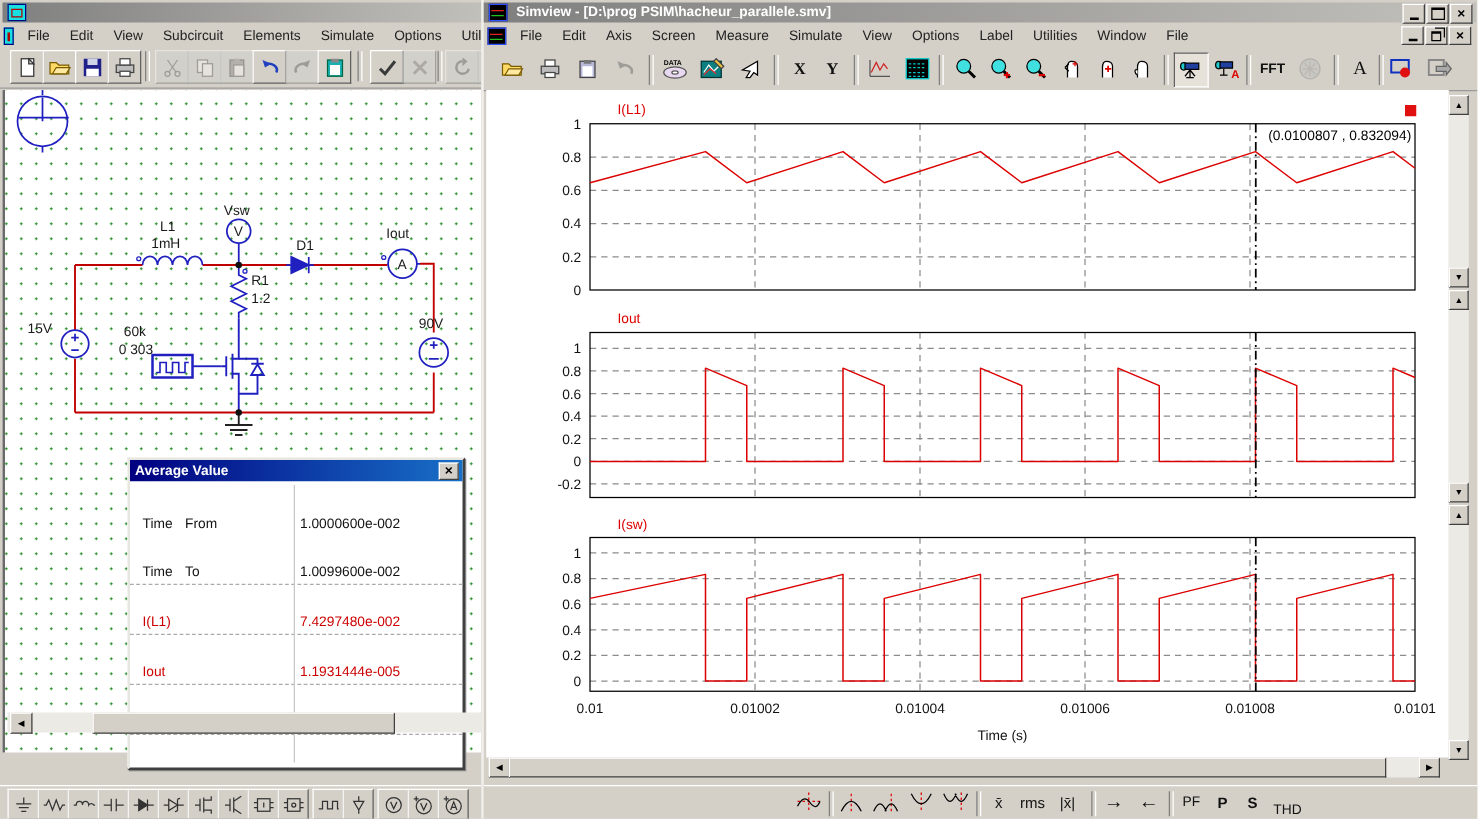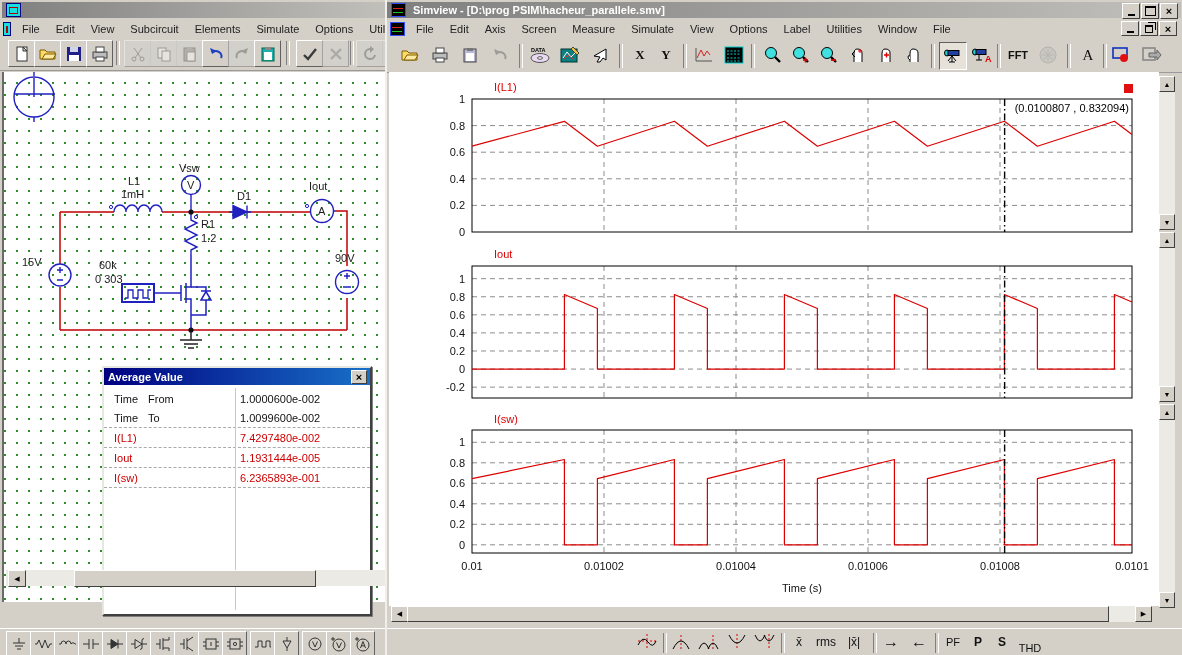--- a/index.html
+++ b/index.html
@@ -38,21 +38,21 @@
   .thumb{position:absolute;background:#d4d0c8;border:1px solid;border-color:#fff #404040 #404040 #fff;}
   
   #psim-canvas{left:2px;top:72px;width:381px;height:530px;background:#fff;
     background-image:radial-gradient(circle,#2f8f2f 0.9px,transparent 1px);background-size:12px 12px;
     background-position:7px 5px;border-left:2px solid #6a6a6a;}
   
   #avg-dialog{left:100px;top:366px;width:266px;height:246px;background:#fff;
     border:2px solid;border-color:#e8e6e0 #404040 #404040 #e8e6e0;box-shadow:1px 1px 0 #808080;}
   #avg-title{height:17px;background:linear-gradient(90deg,#000080,#1870c8);display:flex;align-items:center;
     color:#fff;font-weight:bold;padding-left:4px;}
-  .avg-row{position:relative;height:19px;display:flex;align-items:center;}
+  .avg-row{position:relative;height:19px;display:flex;align-items:center;margin-top:20px;}
   .avg-row.sep{border-bottom:1px dashed #aaa;}
   .avg-row.red{color:#cc0000;}
   .avg-k1{position:absolute;left:10px;}
   .avg-k2{position:absolute;left:44px;}
   .avg-v{position:absolute;left:136px;}
   
   #plots{position:absolute;left:2px;top:72px;background:#fff;}
   .tick{font:11px "Liberation Sans",sans-serif;fill:#111;}
   .ctitle{font:11px "Liberation Sans",sans-serif;fill:#dc0000;}
   .anno{font:11px "Liberation Sans",sans-serif;fill:#000;}

